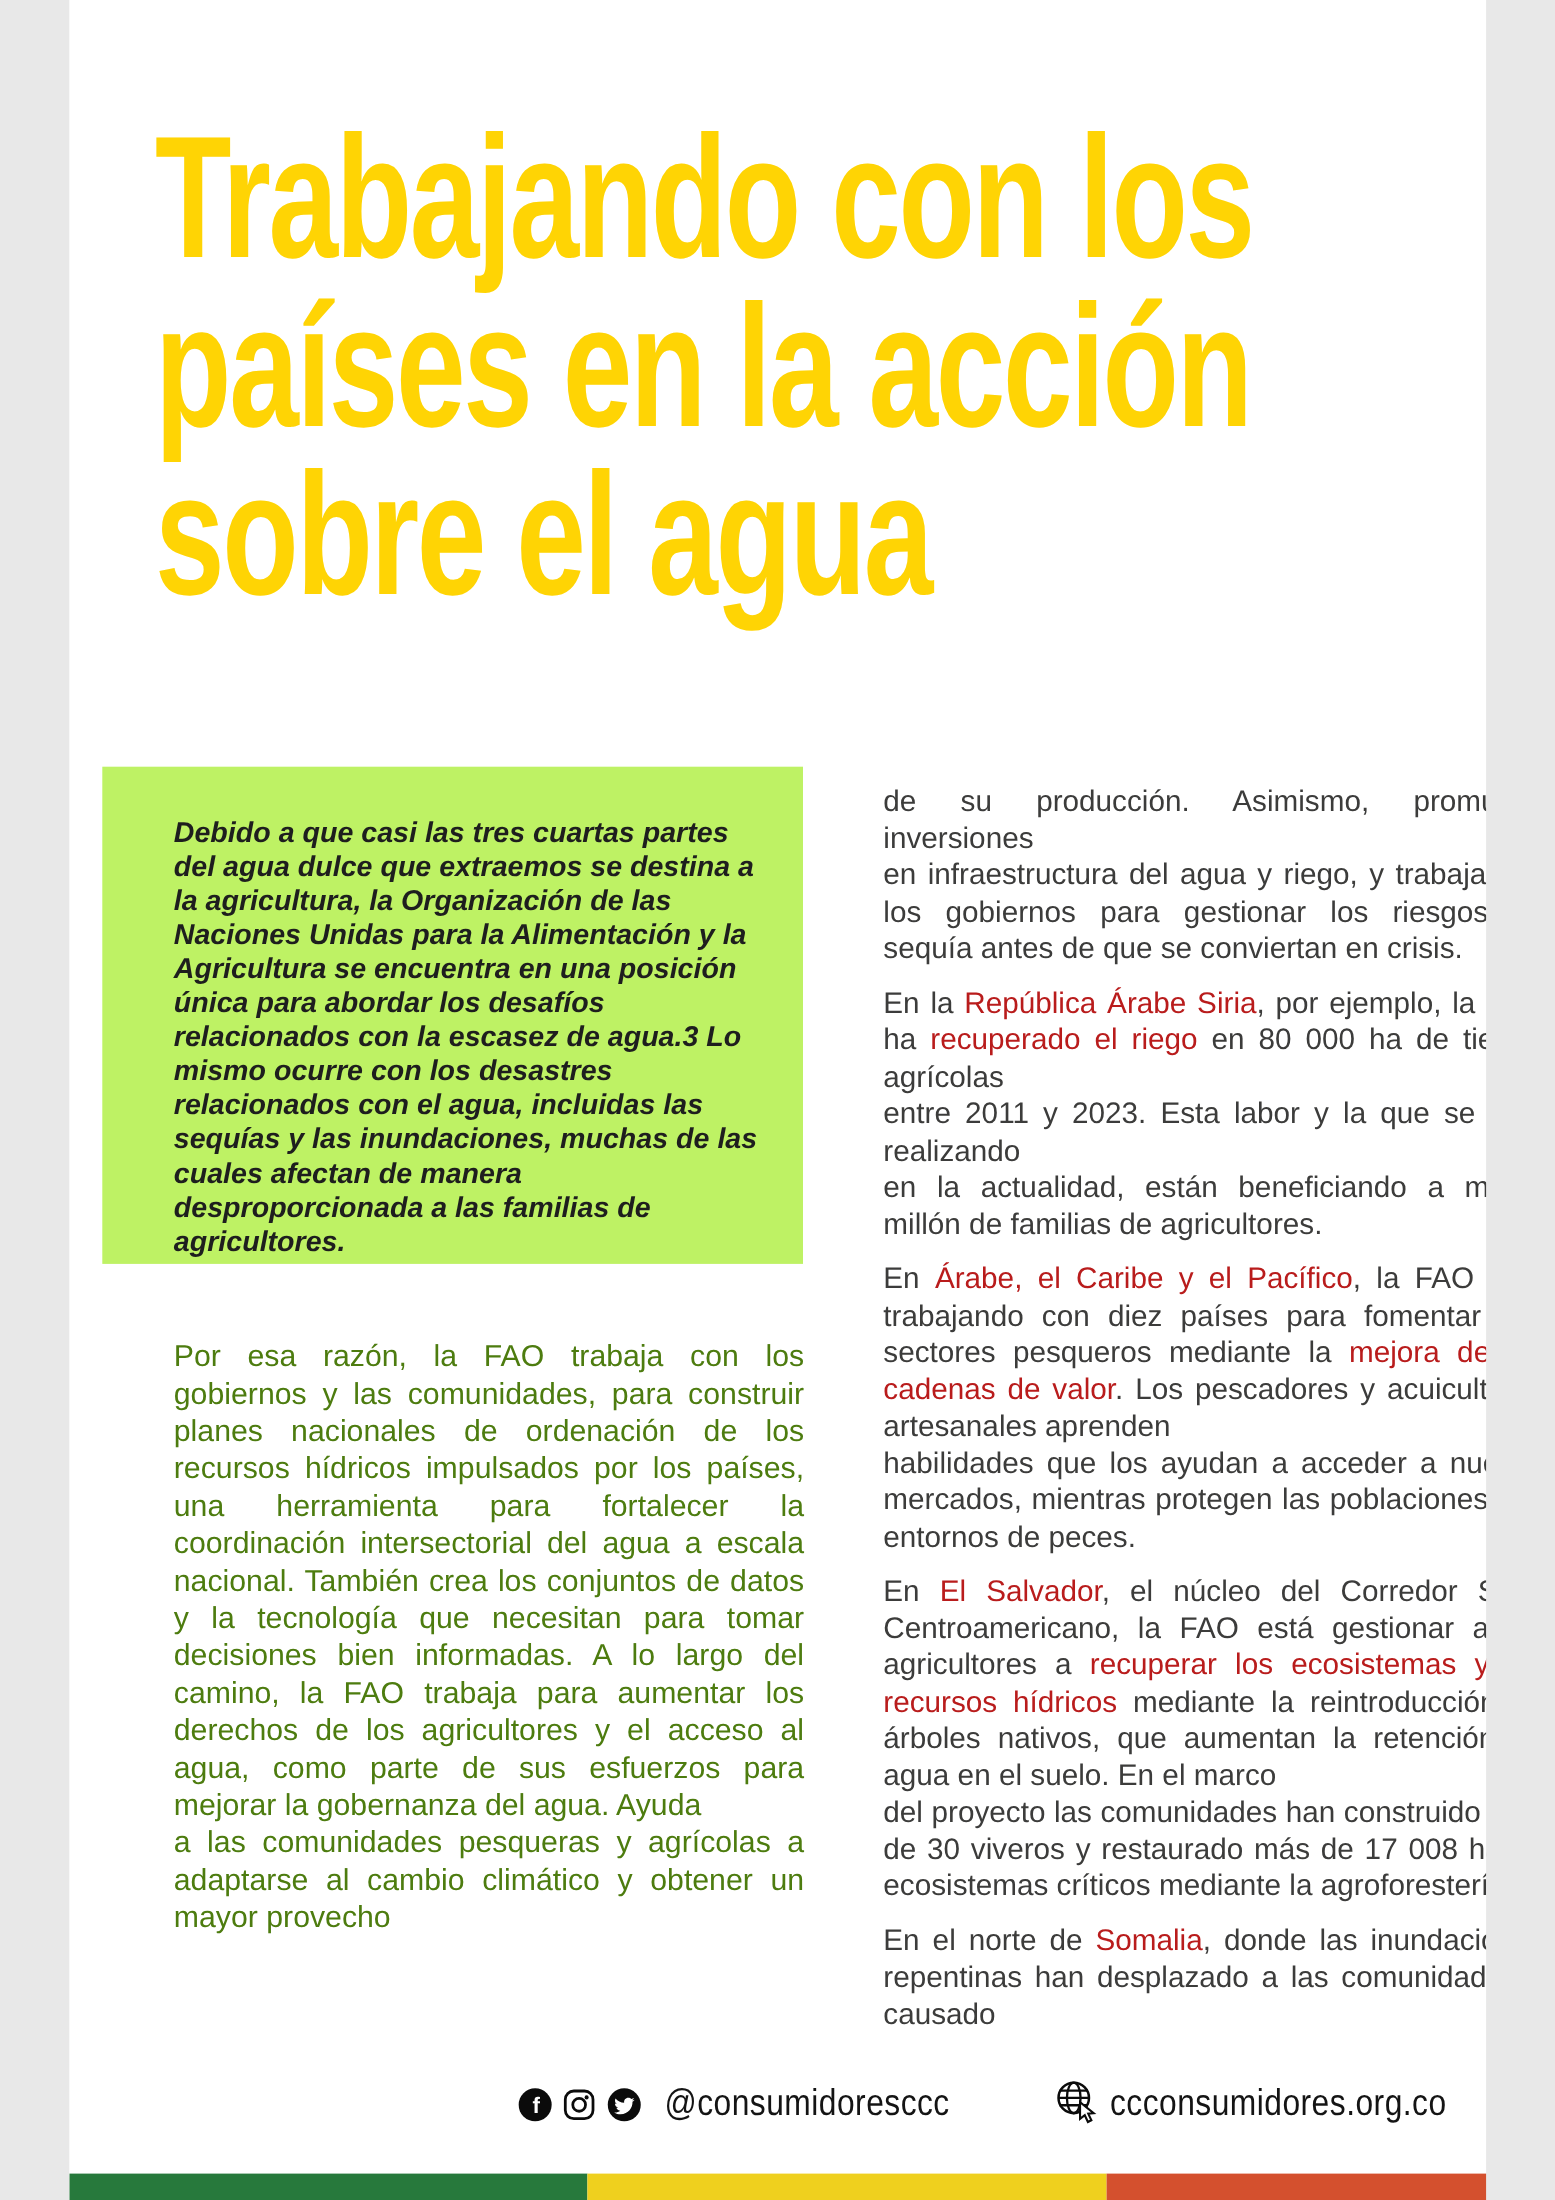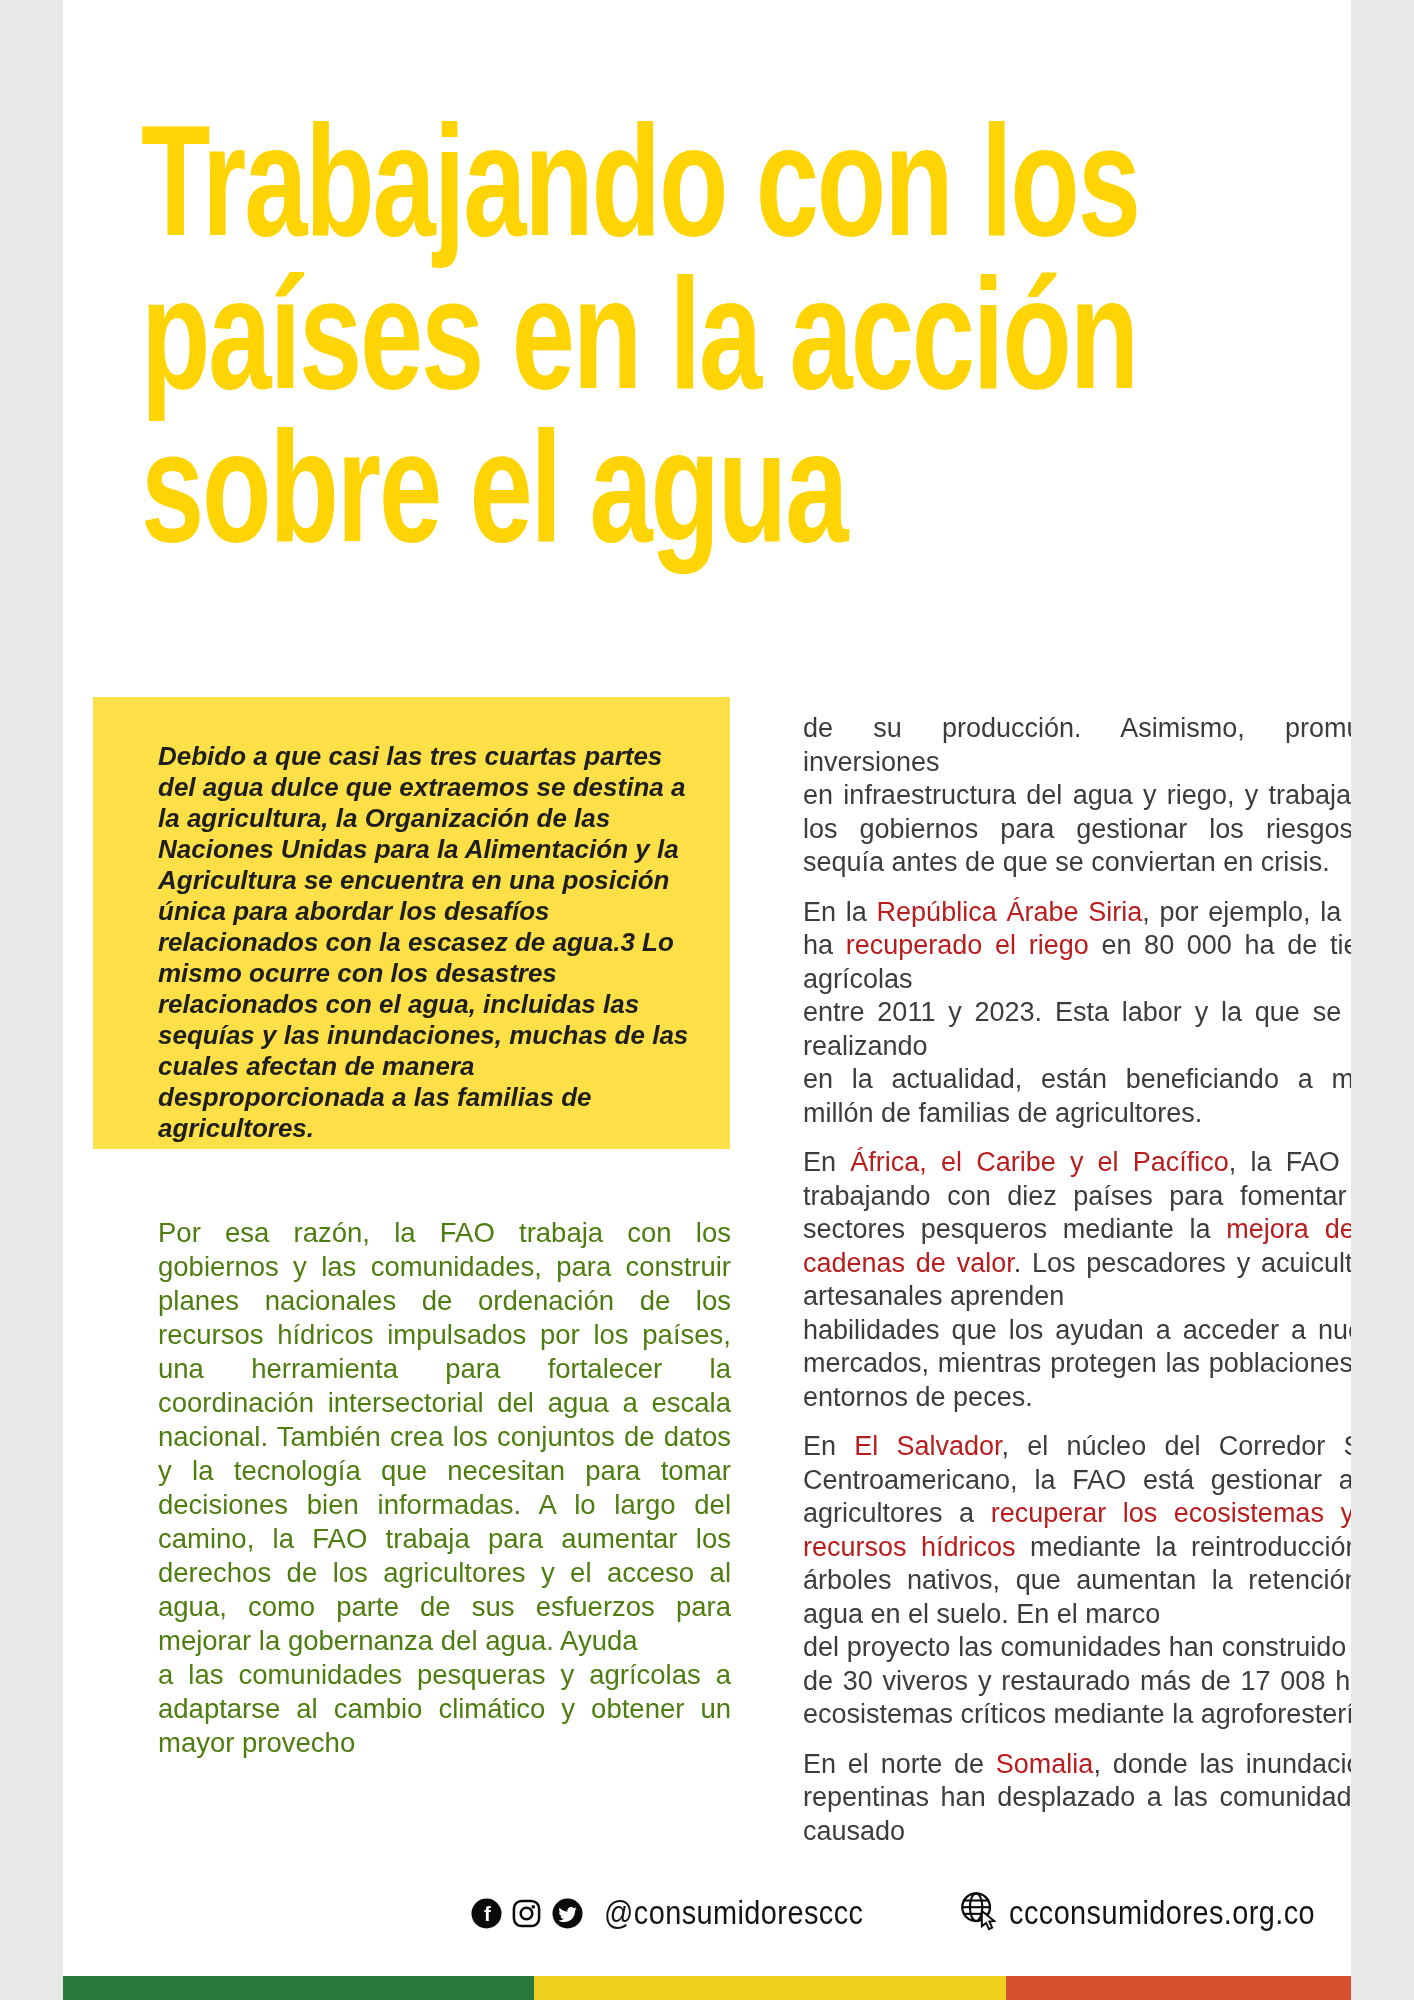--- a/index.html
+++ b/index.html
@@ -17,21 +17,21 @@
   .title-line {
     font-size:158px; line-height:153px; font-weight:700; letter-spacing:-3px;
     color:#FFD404; text-align:justify; text-align-last:justify;
     white-space:nowrap;
   }
   .title-line.last { text-align-last:left; }
 
   
   .highlight-box {
     position:absolute; left:30px; top:697px; width:637px; height:452px;
-    background:#fde047; box-sizing:border-box;
+    background:#bef264; box-sizing:border-box;
     padding:44px 36px 0 65px;
   }
   .highlight-text {
     font-size:26px; line-height:31px; font-weight:700; font-style:italic;
     color:#1E1E1E;
   }
 
   
   .left-col {
     position:absolute; left:95px; top:1216px; width:573px;
@@ -92,21 +92,21 @@
 
   <div class="left-col">Por esa razón, la FAO trabaja con los gobiernos y las comunidades, para construir planes nacionales de ordenación de los recursos hídricos impulsados por los países, una herramienta para fortalecer la coordinación intersectorial del agua a escala nacional. También crea los conjuntos de datos y la tecnología que necesitan para tomar decisiones bien informadas. A lo largo del camino, la FAO trabaja para aumentar los derechos de los agricultores y el acceso al agua, como parte de sus esfuerzos para mejorar la gobernanza del agua. Ayuda
 a las comunidades pesqueras y agrícolas a adaptarse al cambio climático y obtener un mayor provecho</div>
 
   <div class="right-col">
     <p><span>de su producción. Asimismo, promueve inversiones
 en infraestructura del agua y riego, y trabaja con los gobiernos para gestionar los riesgos de sequía antes de que se conviertan en crisis.</span></p>
     <p><span>En la </span><strong>República Árabe Siria</strong><span>, por ejemplo, la FAO ha </span><strong>recuperado el riego</strong><span> en 80 000 ha de tierras agrícolas
 entre 2011 y 2023. Esta labor y la que se está realizando
 en la actualidad, están beneficiando a medio millón de familias de agricultores.</span></p>
-    <p><span>En </span><strong>África, el Caribe y el Pacífico</strong><span>, la FAO está trabajando con diez países para fomentar sus sectores pesqueros mediante la </span><strong>mejora de las cadenas de valor</strong><span>. Los pescadores y acuicultores artesanales aprenden
+    <p><span>En </span><strong>Árabe, el Caribe y el Pacífico</strong><span>, la FAO está trabajando con diez países para fomentar sus sectores pesqueros mediante la </span><strong>mejora de las cadenas de valor</strong><span>. Los pescadores y acuicultores artesanales aprenden
 habilidades que los ayudan a acceder a nuevos mercados, mientras protegen las poblaciones y lo entornos de peces.</span></p>
     <p><span>En </span><strong>El Salvador</strong><span>, el núcleo del Corredor Seco Centroamericano, la FAO está gestionar a los agricultores a </span><strong>recuperar los ecosistemas y los recursos hídricos</strong><span> mediante la reintroducción de árboles nativos, que aumentan la retención de agua en el suelo. En el marco
 del proyecto las comunidades han construido más de 30 viveros y restaurado más de 17 008 ha de ecosistemas críticos mediante la agroforestería.</span></p>
     <p><span>En el norte de </span><strong>Somalia</strong><span>, donde las inundaciones repentinas han desplazado a las comunidades y causado</span></p>
   </div>
 
   <div class="page-number">10</div>
 
   <span class="footer-icon icon-fb">
     <svg viewBox="0 0 32 32" width="31" height="31">

